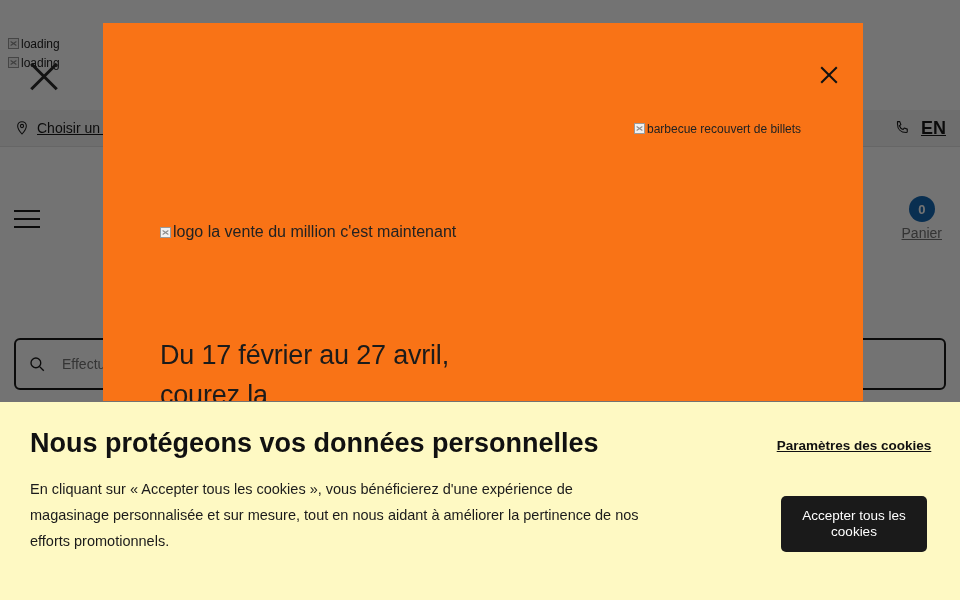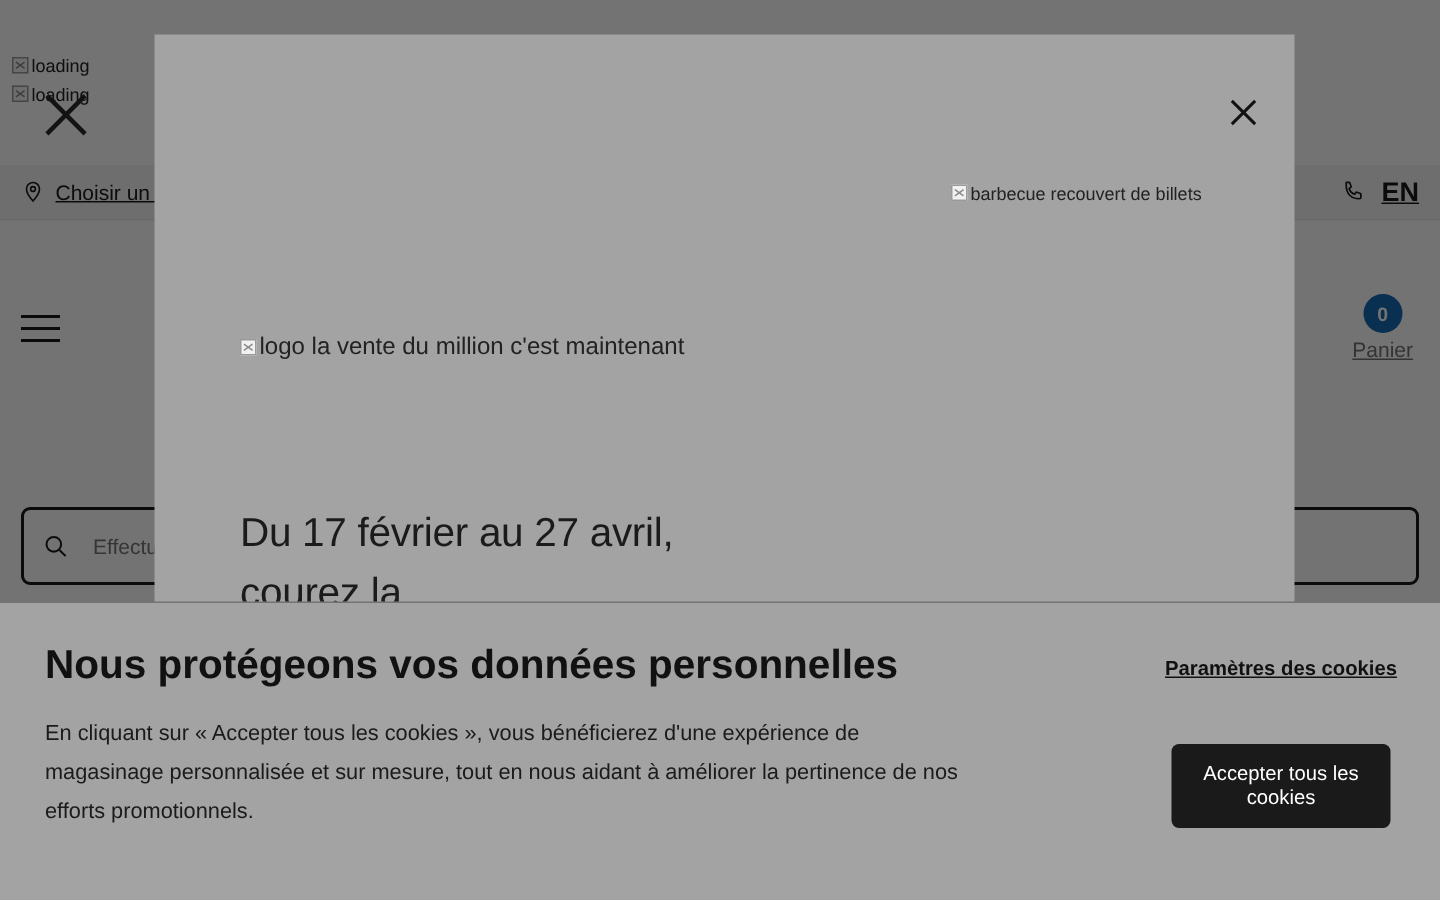--- a/index.html
+++ b/index.html
@@ -144,21 +144,21 @@
   #dim {
     position: absolute; inset: 0;
     background: rgba(0,0,0,0.55);
   }
 
   
   #promo-modal {
     position: absolute;
     left: 103px; top: 23px;
     width: 760px; height: 378px;
-    background: #a3a3a3;
+    background: #f97316;
     overflow: hidden;
   }
   .modal-close {
     position: absolute; right: 14px; top: 32px;
     width: 40px; height: 40px; cursor: pointer;
   }
   .modal-close::before, .modal-close::after {
     content: ""; position: absolute;
     left: 9px; top: 19px; width: 22px; height: 2px; background:#111;
   }
@@ -178,21 +178,21 @@
     width: 300px;
     font-size: 27px; line-height: 40px;
     font-weight: 400; color:#1b1b1b;
     letter-spacing: -0.2px;
   }
 
   
   #cookie-banner {
     position: absolute; left: 0; right: 0; bottom: 0;
     height: 198px;
-    background: #a3a3a3;
+    background: #fef9c3;
     display: flex;
     padding: 22px 26px 0 30px;
   }
   .cookie-text { width: 612px; }
   .cookie-title {
     font-size: 27px; line-height: 38px; font-weight: 700; color:#111;
     margin: 0 0 14px 0;
   }
   .cookie-body {
     font-size: 14.5px; line-height: 26px; color:#1b1b1b; margin:0;

